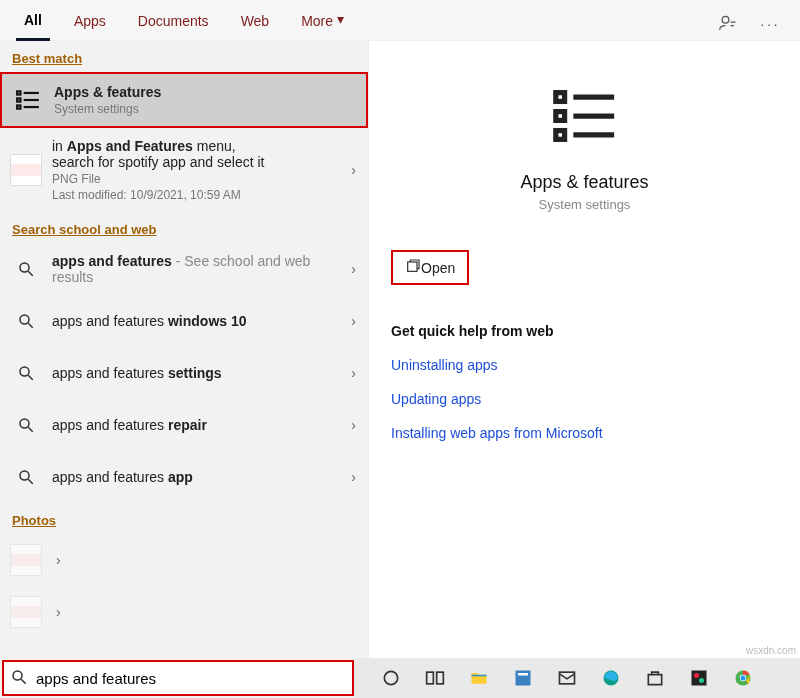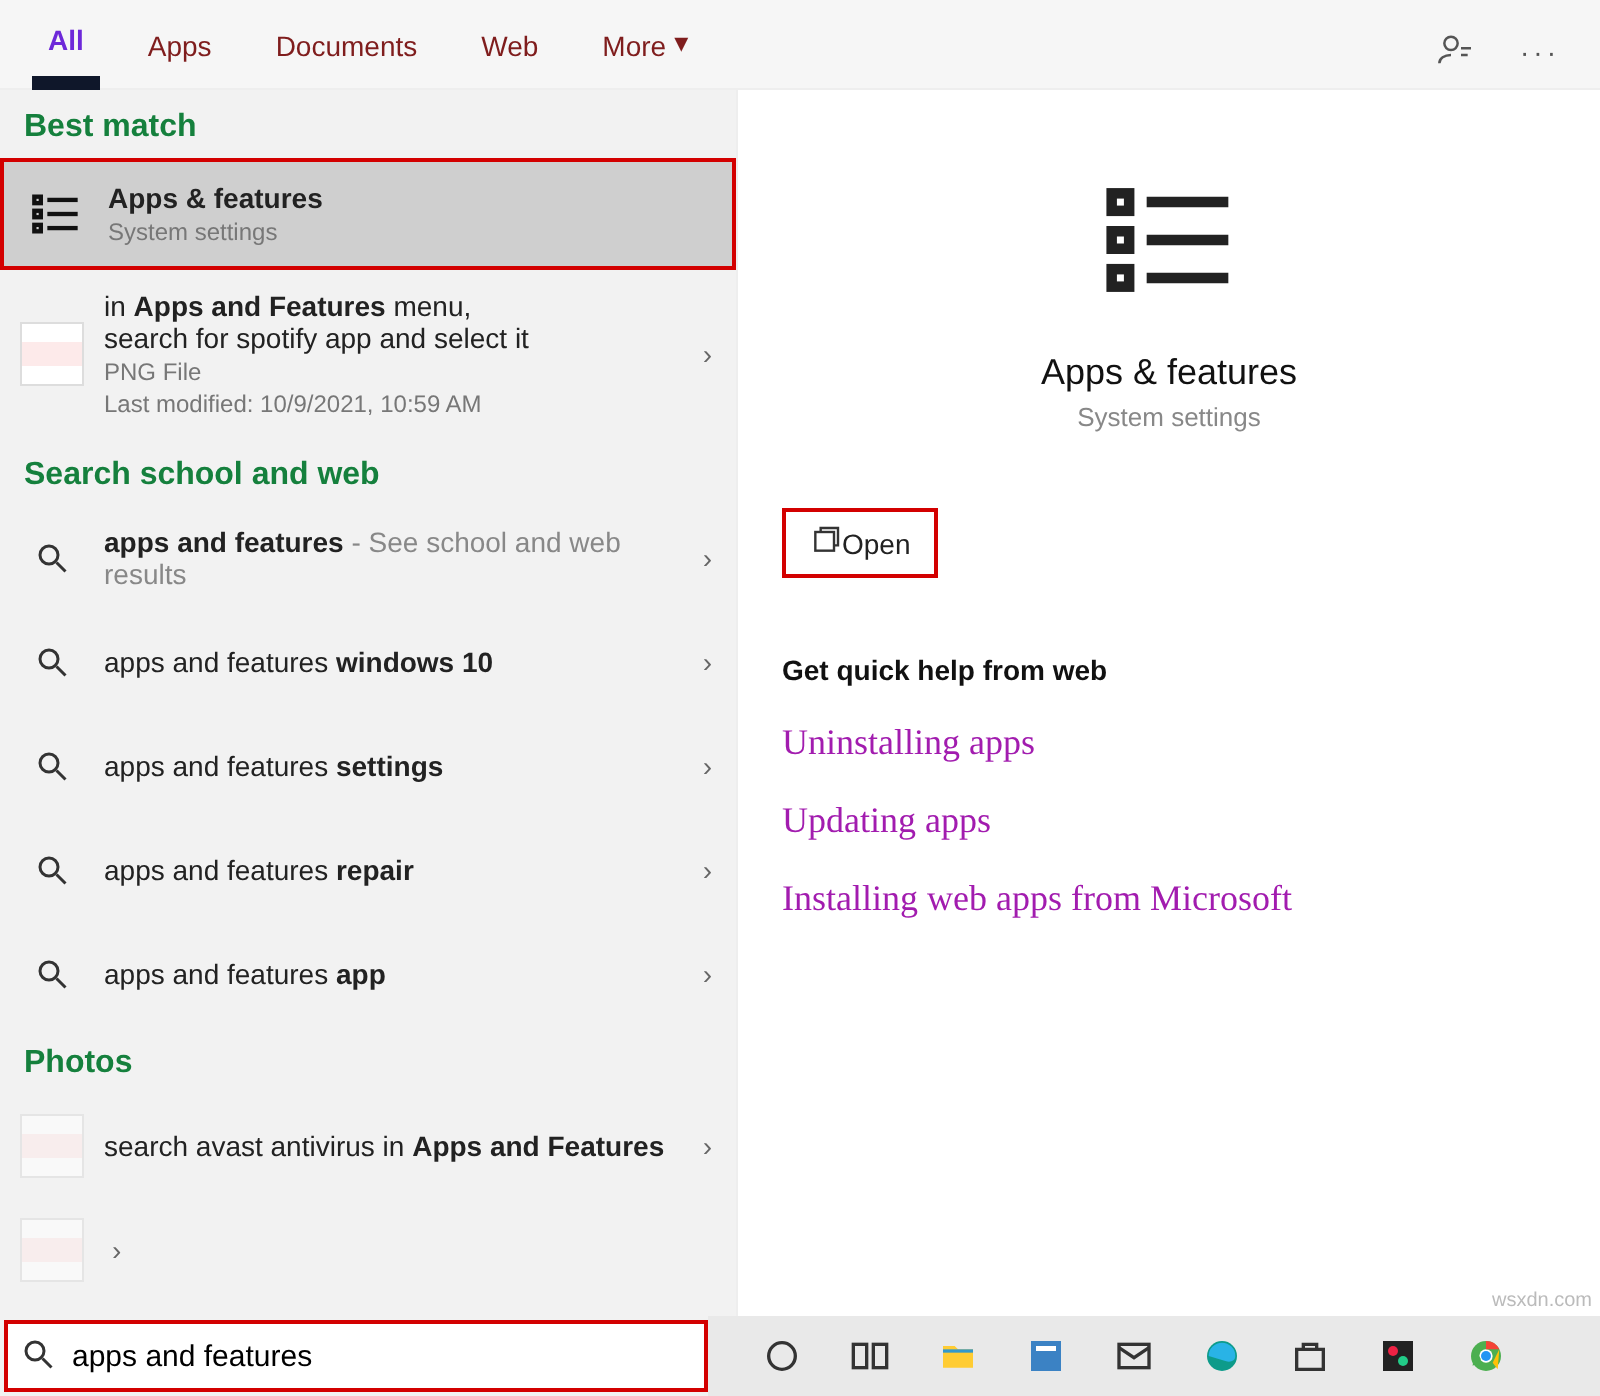--- a/index.html
+++ b/index.html
@@ -22,23 +22,23 @@
     background: #f6f6f6;
     border-bottom: 1px solid #eee;
   }
   .tab {
     padding: 4px 8px 10px 8px;
     margin-right: 16px;
     color: #7f1d1d;
     cursor: pointer;
   }
   .tab.active {
-    color: #6d28d9;
+    color: #000000;
     font-weight: 600;
-    border-bottom: 7px solid #0f172a;
+    border-bottom: 3px solid #0f172a;
     margin-bottom: -1px;
   }
   .more-caret { display:inline-block; margin-left:4px; transform: translateY(-2px);}
   .tabs-right {
     margin-left: auto;
     display: flex;
     align-items: center;
     gap: 22px;
     padding-right: 10px;
     color: #555;
@@ -55,23 +55,24 @@
   }
   .right {
     flex: 1;
     background: #fff;
     padding: 20px 22px;
     border-left: 1px solid #eee;
   }
   
   .sec-header {
     font-weight: 700;
-    font-size: 16px;
+    font-size: 13px;
     padding: 10px 12px 6px 12px;
-    color: #15803d;
+    color: #a16207;
+    text-decoration: underline;
   }
   .row {
     display: flex;
     align-items: center;
     padding: 10px 8px 10px 10px;
     gap: 10px;
   }
   .row .thumb {
     width: 32px;
     height: 32px;
@@ -119,24 +120,23 @@
     color: #222;
     cursor: pointer;
   }
   .help-header {
     font-weight: 700;
     margin-top: 38px;
     font-size: 14px;
   }
   .help-link {
     margin-top: 18px;
-    color: #a21caf;
+    color: #1d4ed8;
     cursor: pointer;
-    font-size: 18px;
-    font-family: Liberation Serif, serif;
+    font-size: 14px;
   }
   
   .footer {
     position: absolute;
     bottom: 0;
     left: 0;
     right: 0;
     height: 40px;
     background: #f2f2f2;
     display: flex;
@@ -305,21 +305,20 @@
       <div class="body"><span class="title"><span>apps and features </span><b>app</b></span></div>
       <div class="chev">›</div>
     </div>
 
     <div class="sec-header">Photos</div>
 
     <div class="row hover">
       <div class="thumb">
           <div class="file-thumb" style="opacity:.6"></div>
         </div>
-      <div class="body"><span class="title"><span>search avast antivirus in </span><b>Apps and Features</b></span></div>
       <div class="chev">›</div>
     </div>
 
     <div class="row hover">
       <div class="thumb">
           <div class="file-thumb" style="opacity:.6"></div>
         </div>
       <div class="chev">›</div>
     </div>
   </div>

